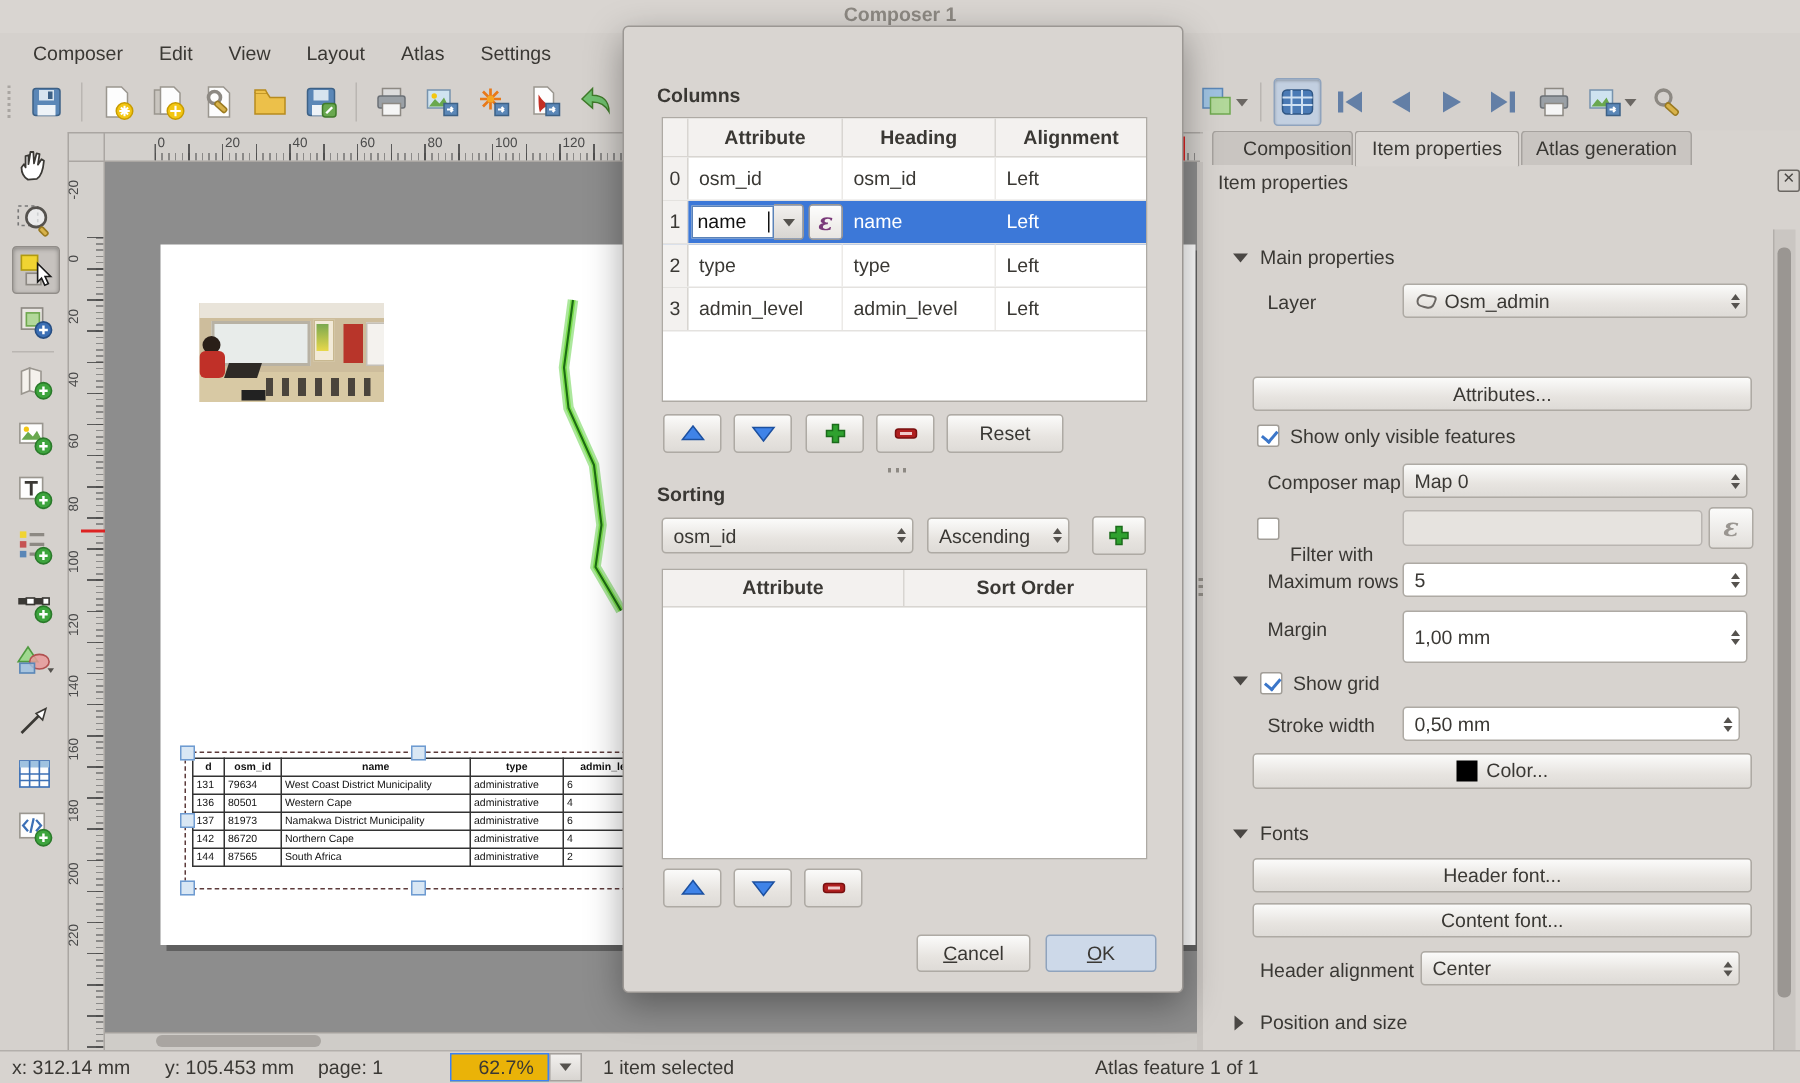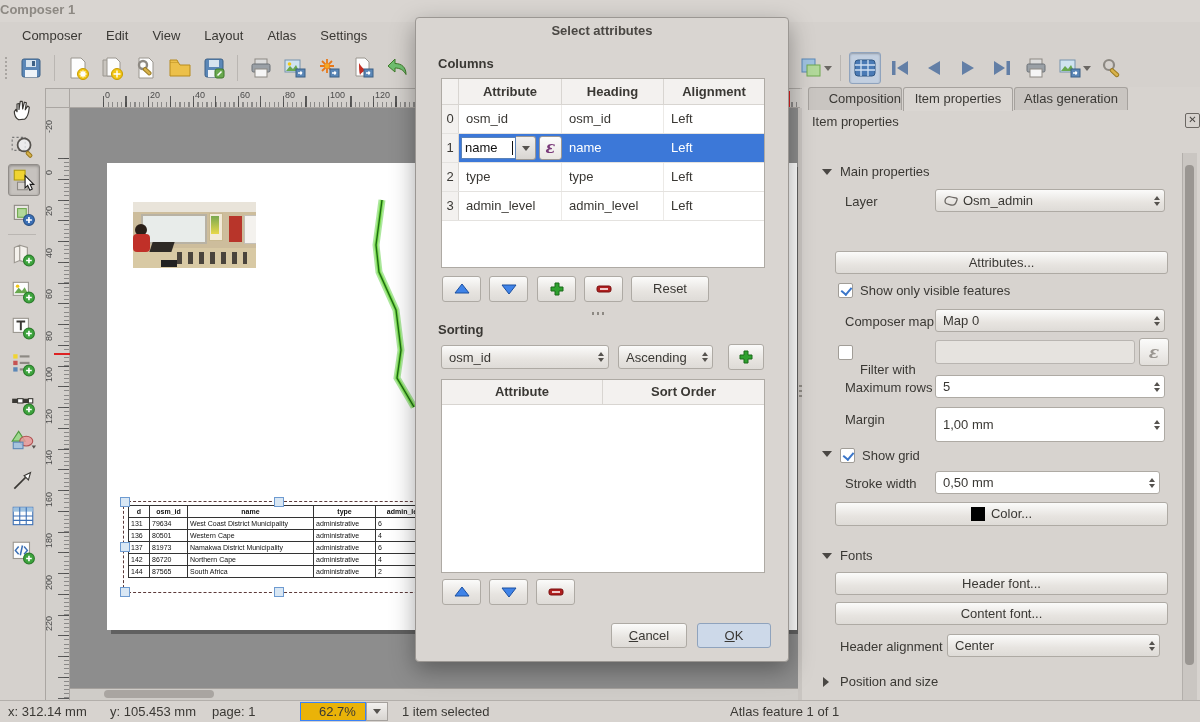--- a/index.html
+++ b/index.html
@@ -4,21 +4,21 @@
 <style>
   html,body{margin:0;padding:0;}
   body{width:1200px;height:722px;overflow:hidden;background:#d5d1cd;
        font-family:"Liberation Sans","DejaVu Sans",sans-serif;font-size:13px;color:#3a3834;
        -webkit-font-smoothing:antialiased;}
   #app{position:relative;width:1200px;height:722px;overflow:hidden;}
   .abs{position:absolute;}
   .nosel{user-select:none;}
 
   
-  #title-strip{left:0;top:0;width:1200px;height:22px;background:#d9d5d1;
+  #title-strip{left:0;top:0;width:1200px;height:22px;background:#d9d5d1;text-align:center;
                font-weight:bold;color:#8d8983;line-height:20px;}
 
   
   #menubar{left:0;top:22px;width:1200px;height:26px;display:flex;align-items:center;padding-left:10px;box-sizing:border-box;background:#d5d1cd;}
   #menubar .menu-item{padding:3px 12px;cursor:default;}
 
   
   #toolbar-top{left:0;top:48px;width:1200px;height:40px;background:#d5d1cd;border-bottom:1px solid #bab6b2;display:flex;align-items:center;}
   .tgrip{width:8px;height:22px;margin:0 3px;background:repeating-linear-gradient(to bottom,#a9a5a1 0 2px,transparent 2px 4px);background-size:2px 100%;background-repeat:repeat-y;background-position:2px 0, 6px 0;}
   .tsep{width:1px;height:26px;background:#bab6b2;margin:0 6px;}
@@ -610,21 +610,20 @@
           <span class="up"></span>
           <span class="dn"></span>
         </span>
     </div>
 
     <span class="collapse-tri closed" style="position:absolute;left:21px;top:590px;"></span>
     <div class="plabel" style="left:38px;top:587px;">Position and size</div>
   </div>
 
   <div id="dialog" class="abs">
-    <div id="dialog-title">Select attributes</div>
     <div class="group-label" style="left:22px;top:38px;">Columns</div>
 
     <div id="col-table">
       <div class="hrow">
         <div class="ct-num"></div>
         <div class="ct-attr">Attribute</div>
         <div class="ct-head">Heading</div>
         <div class="ct-align">Alignment</div>
       </div>
       <div class="drow">

